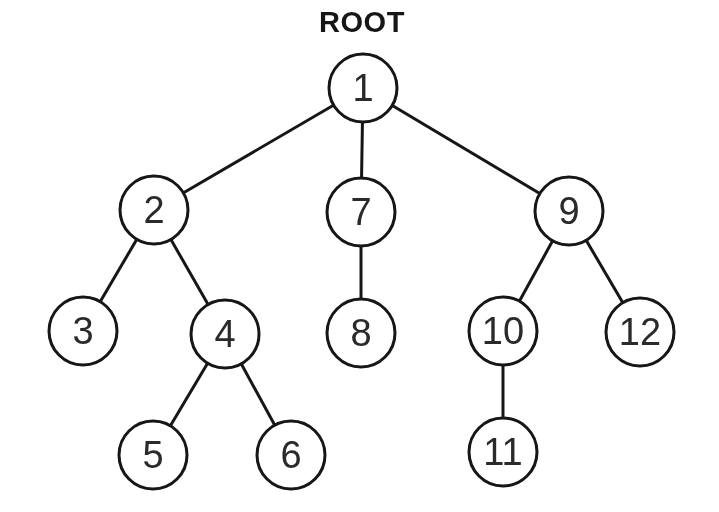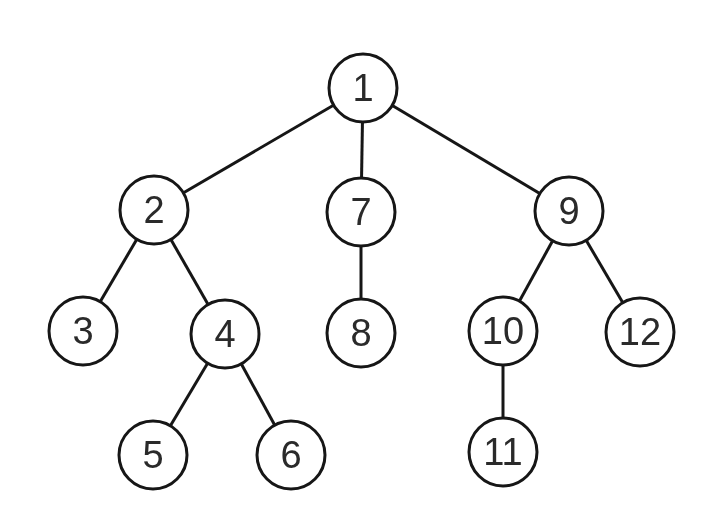--- a/index.html
+++ b/index.html
@@ -46,20 +46,21 @@
     font-family: "Liberation Sans", sans-serif;
     font-size: 38px;
     font-weight: 400;
     text-anchor: middle;
   }
 </style>
 </head>
 <body>
 
 <div class="canvas">
+  <div class="root-label">ROOT</div>
   <svg class="tree" width="719" height="512" viewBox="0 0 719 512">
     <g id="edges-layer">
         <line x1="363" y1="88" x2="154" y2="210" class="edge-line"></line>
         <line x1="363" y1="88" x2="361" y2="212" class="edge-line"></line>
         <line x1="363" y1="88" x2="569" y2="211" class="edge-line"></line>
         <line x1="154" y1="210" x2="83" y2="331" class="edge-line"></line>
         <line x1="154" y1="210" x2="225" y2="334" class="edge-line"></line>
         <line x1="225" y1="334" x2="153" y2="455" class="edge-line"></line>
         <line x1="225" y1="334" x2="291" y2="455" class="edge-line"></line>
         <line x1="361" y1="212" x2="361" y2="333" class="edge-line"></line>

